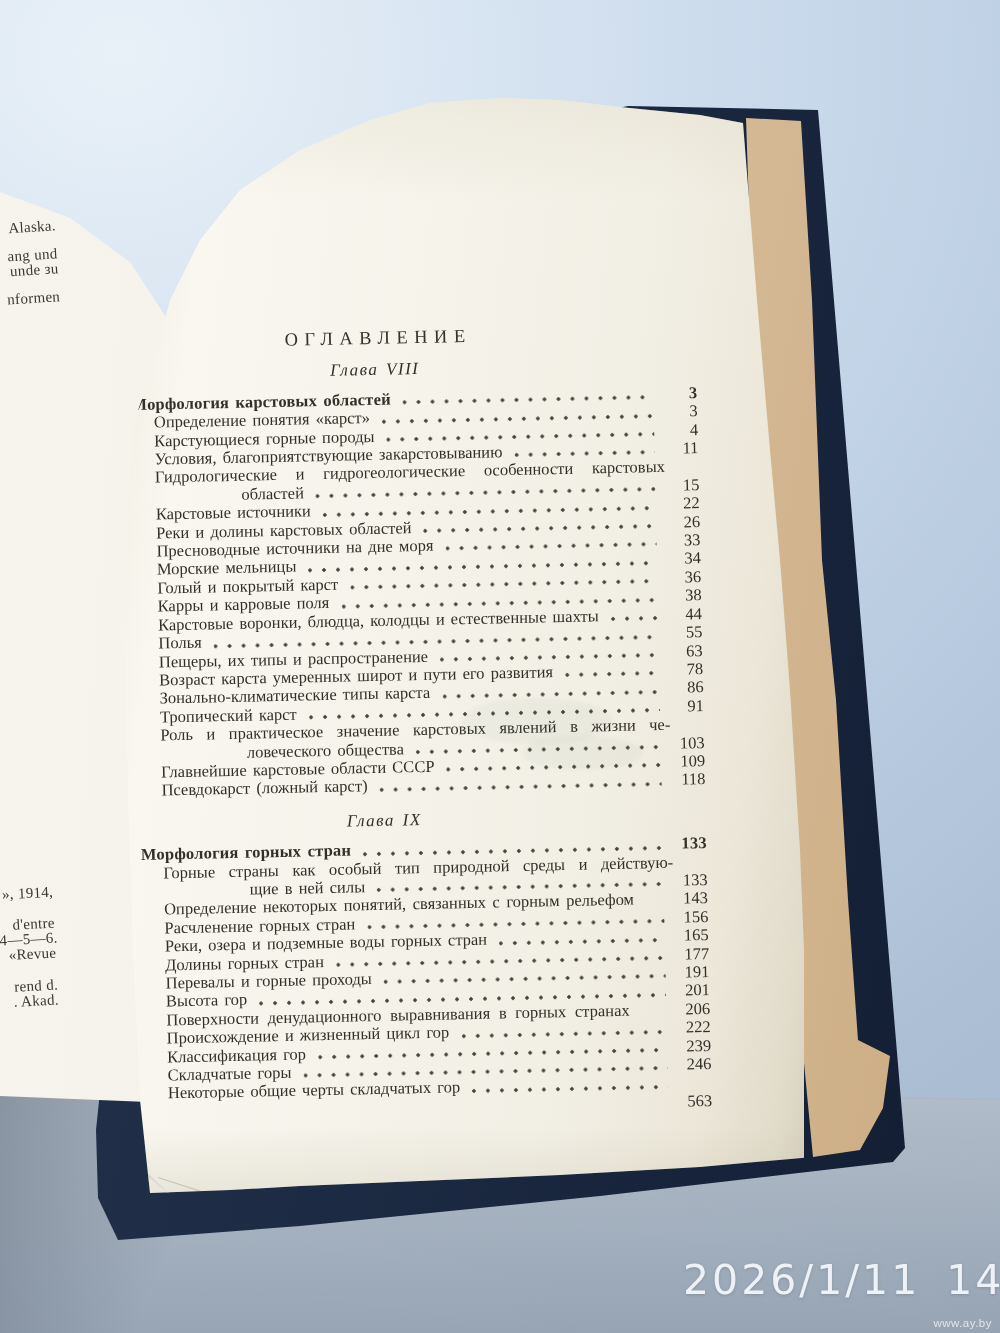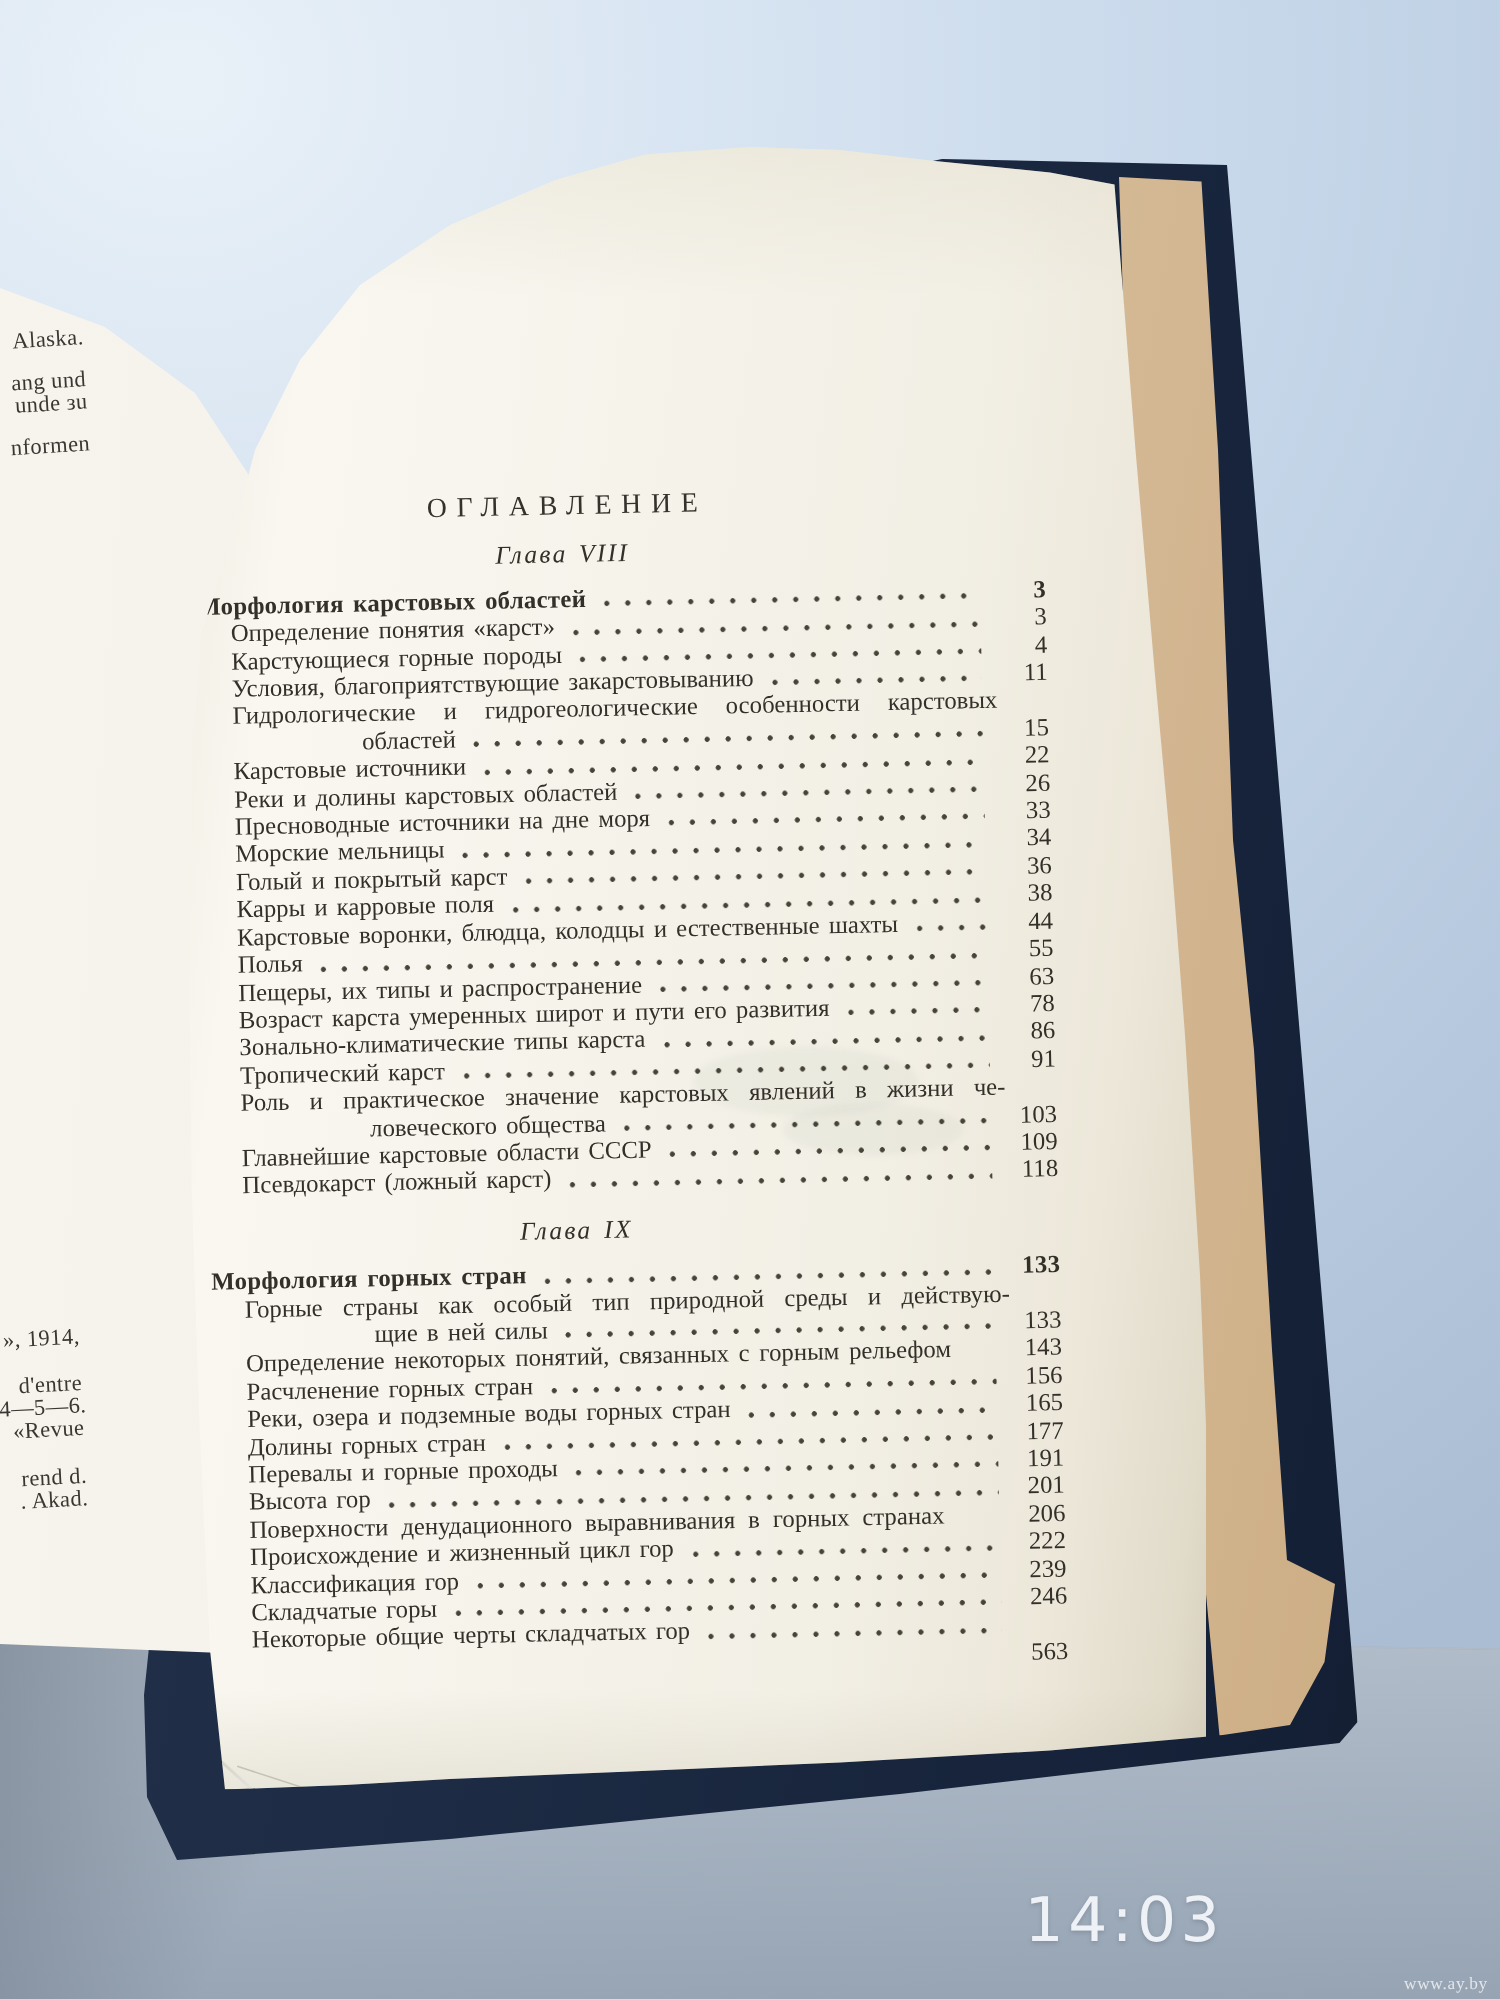--- a/index.html
+++ b/index.html
@@ -64,21 +64,21 @@
     background-image:radial-gradient(circle at 2px 3px,#474338 1.5px,rgba(0,0,0,0) 1.9px);
     background-size:14px 6px;background-repeat:repeat-x;background-position:0 50%;}
   .row .n{flex:0 0 34px;text-align:right;white-space:nowrap;}
   .row.nodots .lead{background:none;}
   .row.fill{display:block;padding-right:34px;text-align:justify;text-align-last:justify;}
   .row.nodots .t{flex:1 1 auto;text-align:justify;text-align-last:justify;margin-right:12px;white-space:normal;}
   
   .stamp{position:absolute;left:683px;top:1256px;display:flex;gap:26px;
     font-family:"DejaVu Sans", sans-serif;font-size:41px;font-weight:400;color:#eef1f6;
     letter-spacing:3px;text-shadow:0 1px 3px rgba(90,100,118,.35);}
-  .watermark{position:absolute;right:8px;bottom:4px;font-family:Liberation Serif, serif;
+  .watermark{position:absolute;right:8px;bottom:4px;font-family:Liberation Sans, sans-serif;
     font-size:11.5px;color:rgba(255,255,255,.72);letter-spacing:.5px;text-align:right;}
 </style>
 </head>
 <body>
 
 <div class="photo">
   <div class="sill"></div>
   <div class="sill-shade"></div>
   <div class="cover"></div>
   <div class="endpaper"></div>
@@ -282,16 +282,17 @@
           <div class="row nodots">
             <span class="t"></span>
             <span class="lead"></span>
             <span class="n">563</span>
           </div>
         </div>
     </div>
   </div>
 
   <div class="stamp">
+    <span>2026/1/11</span>
     <span>14:03</span>
   </div>
   <div class="watermark">www.ay.by</div>
 </div>
 
 </body></html>

